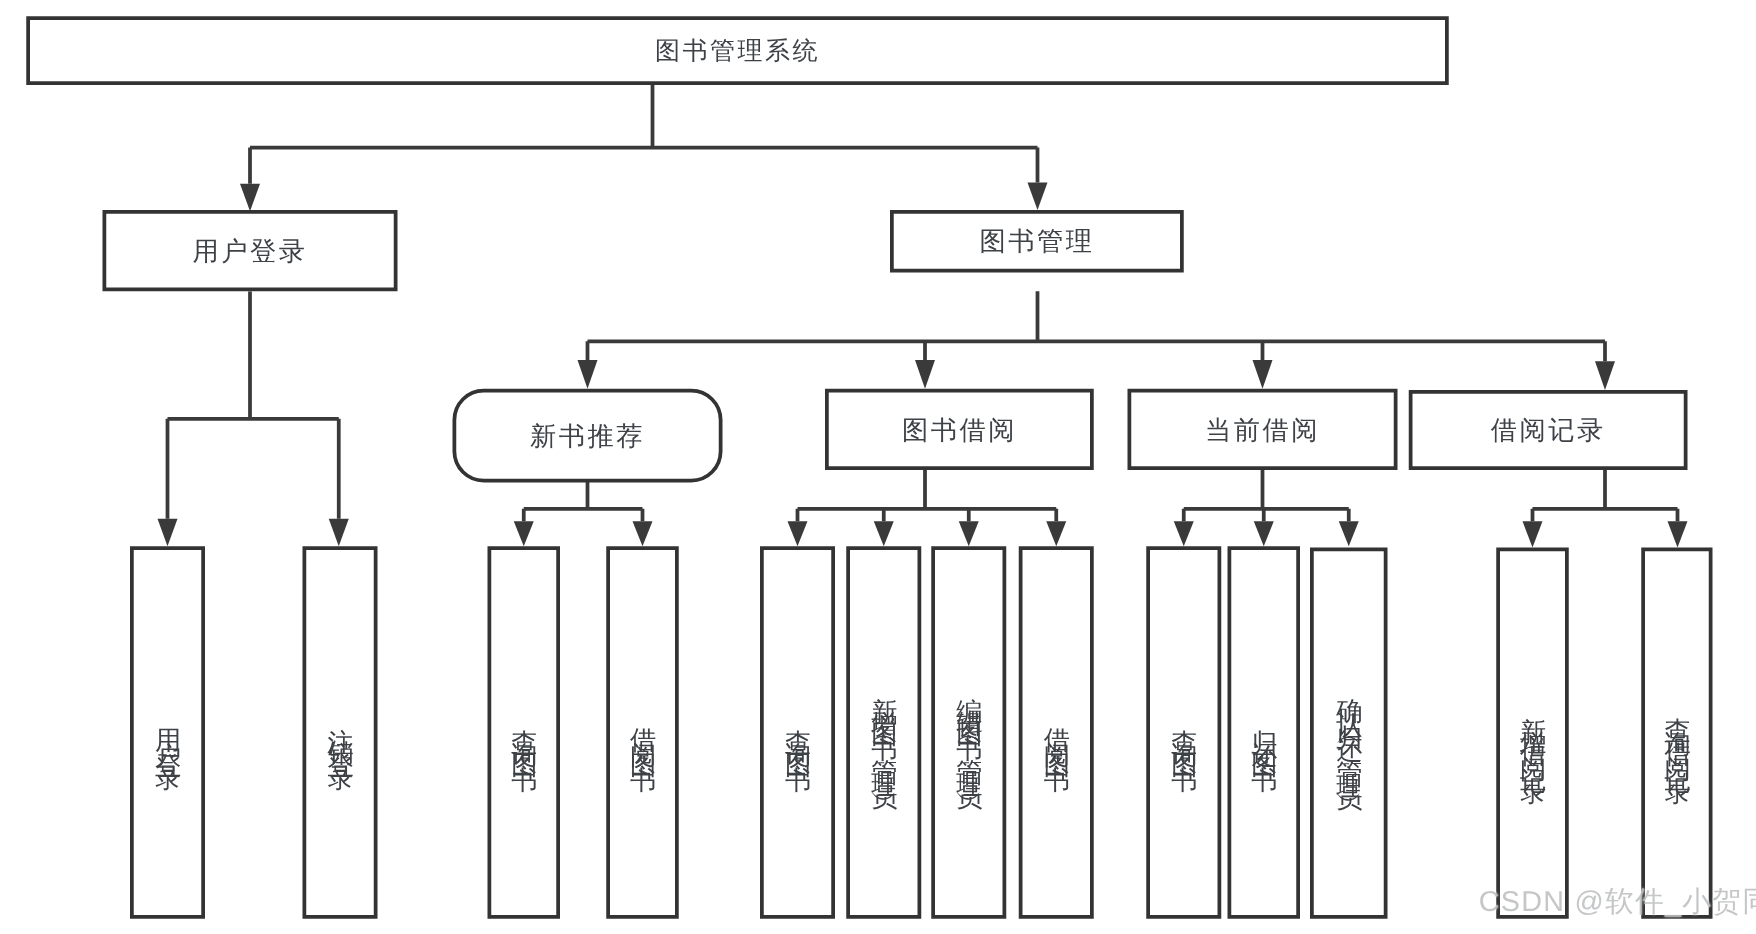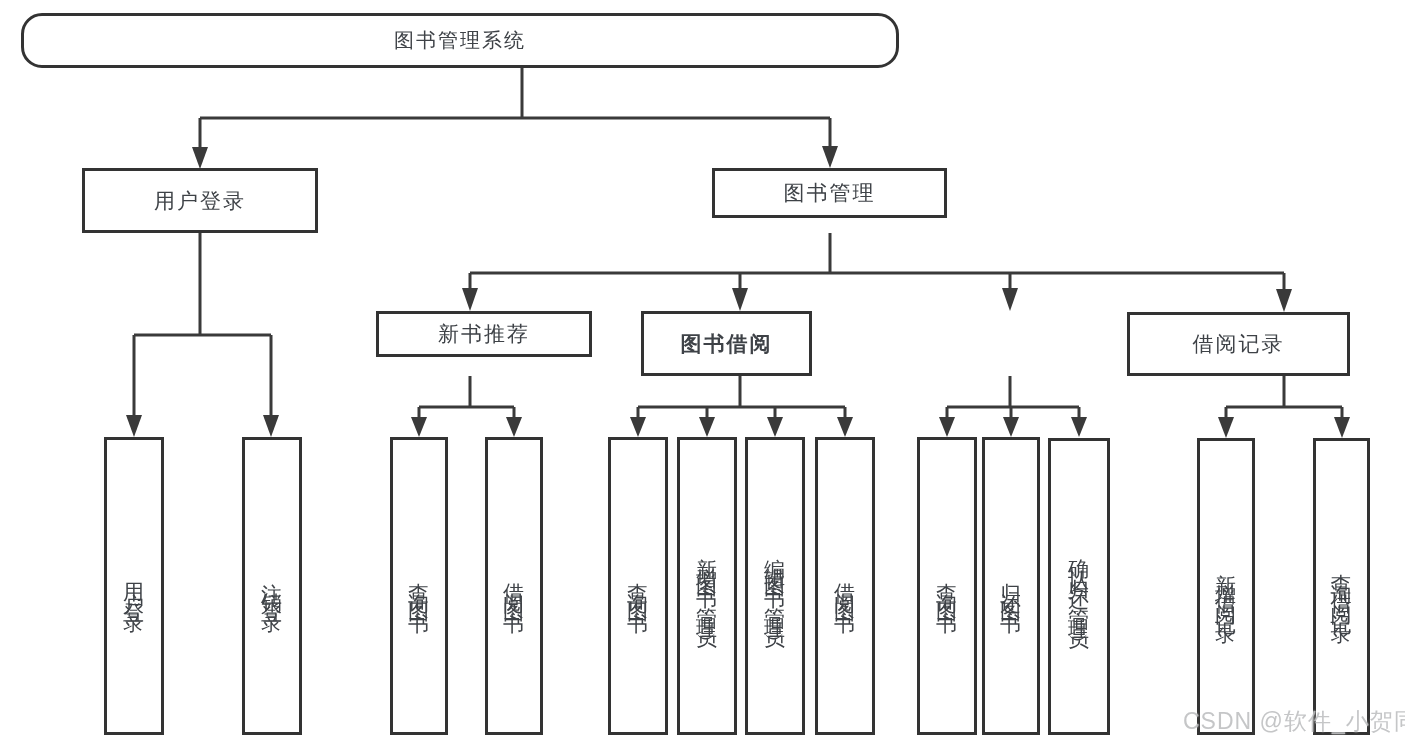--- a/index.html
+++ b/index.html
@@ -95,36 +95,39 @@
       <polygon points="767,417 783,417 775,437"></polygon>
       <polygon points="837,417 853,417 845,437"></polygon>
       <polygon points="939,417 955,417 947,437"></polygon>
       <polygon points="1003,417 1019,417 1011,437"></polygon>
       <polygon points="1071,417 1087,417 1079,437"></polygon>
       <polygon points="1218,417 1234,417 1226,438"></polygon>
       <polygon points="1334,417 1350,417 1342,438"></polygon>
     </g>
   </svg>
 
-  <div class="box h root" style="left:21px; top:13px; width:878px; height:55px;border-radius:21px;">
+  <div class="box h root" style="left:21px; top:13px; width:1138px; height:55px;">
     <span>图书管理系统</span>
   </div>
 
   <div class="box h" style="left:82px; top:168px; width:236px; height:65px;">
     <span>用户登录</span>
   </div>
   <div class="box h" style="left:712px; top:168px; width:235px; height:50px;">
     <span>图书管理</span>
   </div>
 
-  <div class="box h" style="left:376px; top:311px; width:216px; height:46px;">
+  <div class="box h" style="left:362px; top:311px; width:216px; height:75px;border-radius:25px;">
     <span>新书推荐</span>
   </div>
-  <div class="box h" style="left:641px; top:311px; width:171px; height:65px;font-weight:bold;">
+  <div class="box h" style="left:660px; top:311px; width:215px; height:65px;">
     <span>图书借阅</span>
+  </div>
+  <div class="box h" style="left:902px; top:311px; width:216px; height:65px;">
+    <span>当前借阅</span>
   </div>
   <div class="box h" style="left:1127px; top:312px; width:223px; height:64px;">
     <span>借阅记录</span>
   </div>
 
   <div class="box v" style="left:104px; top:437px; width:60px; height:298px;">
     <span>用户登录</span>
   </div>
   <div class="box v" style="left:242px; top:437px; width:60px; height:298px;">
     <span>注销登录</span>

